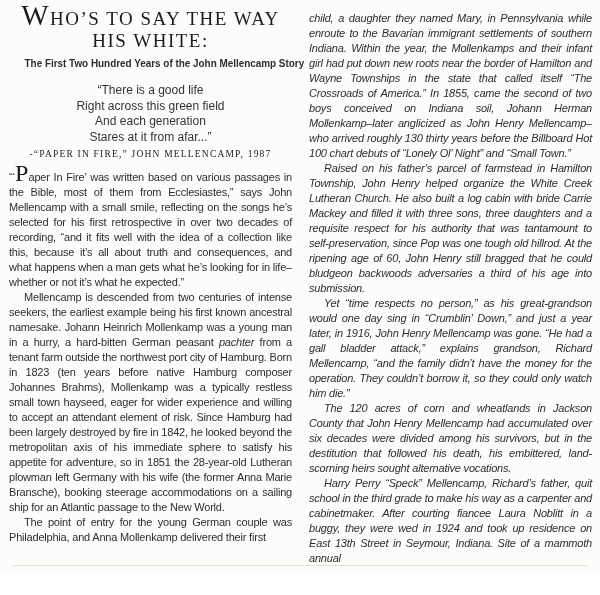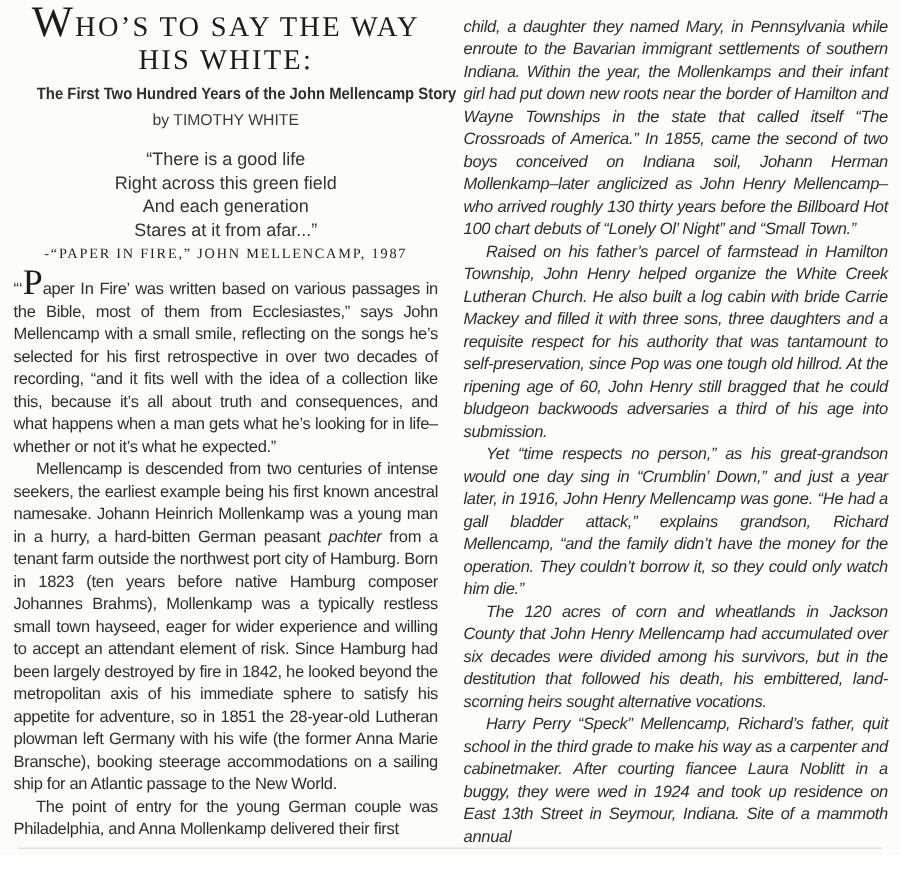--- a/index.html
+++ b/index.html
@@ -88,21 +88,20 @@
 <div class="page">
 
   <div class="col left">
 
     <header>
       <h1 class="title">
         <span class="t-line"><span class="initial">W</span><span>HO’S TO SAY THE WAY</span></span>
         <span class="t-line">HIS WHITE:</span>
       </h1>
       <div class="subtitle"><span class="subtitle-inner">The First Two Hundred Years of the John Mellencamp Story</span></div>
-      <div class="byline">by TIMOTHY WHITE</div>
     </header>
 
     <div class="epigraph">
       <div class="epi-line">“There is a good life</div>
       <div class="epi-line">Right across this green field</div>
       <div class="epi-line">And each generation</div>
       <div class="epi-line">Stares at it from afar...”</div>
       <div class="epi-attr">-“PAPER IN FIRE,” JOHN MELLENCAMP, 1987</div>
     </div>
 

